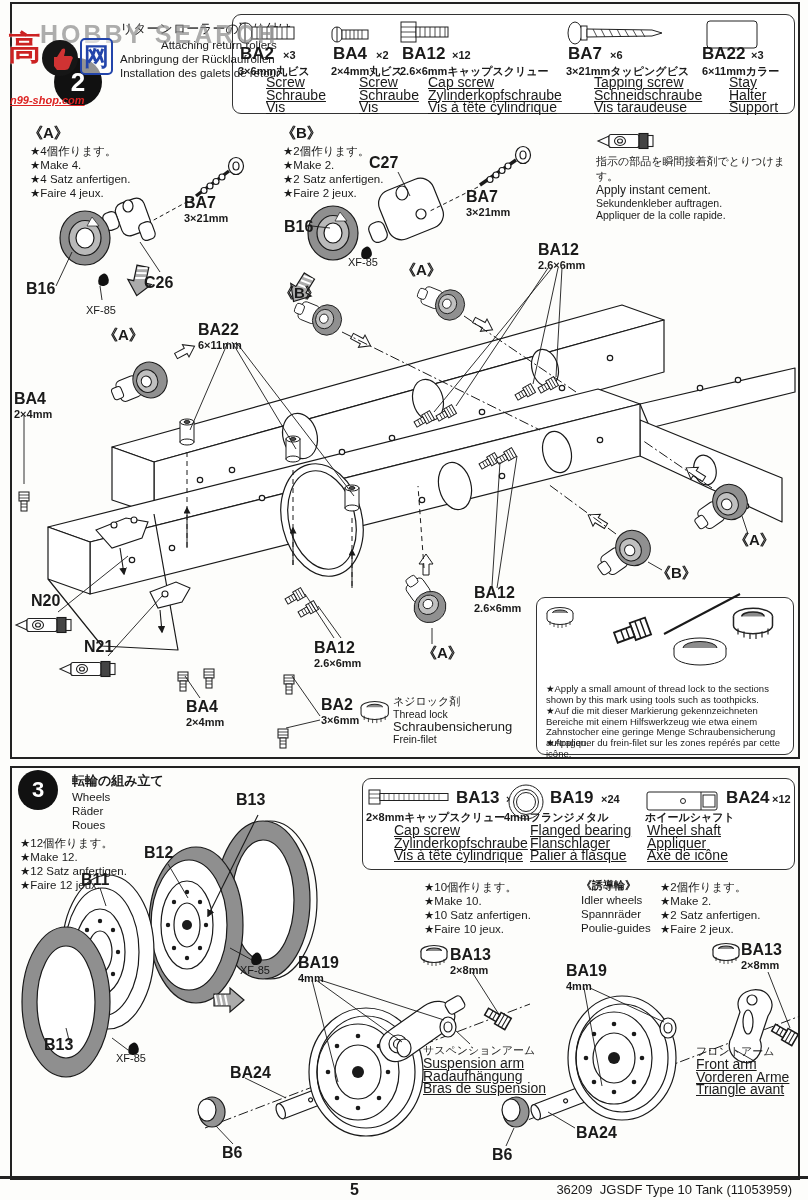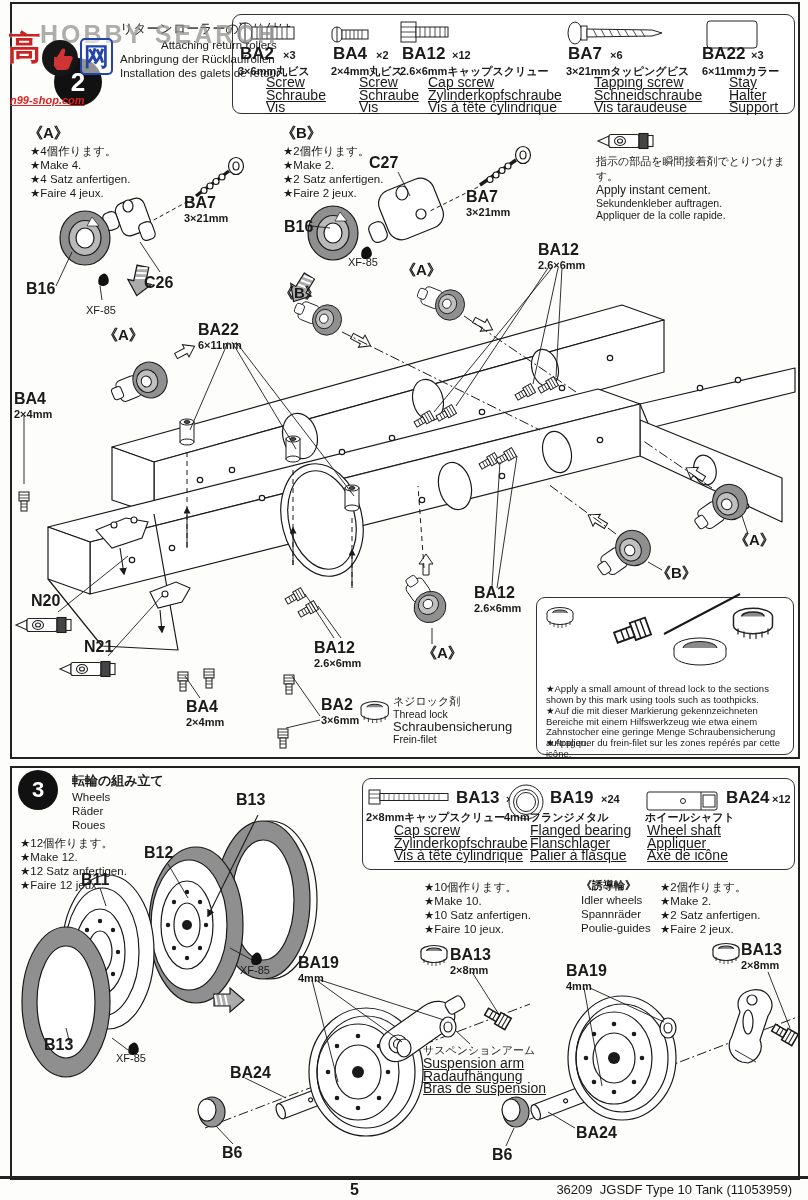--- a/index.html
+++ b/index.html
@@ -639,20 +639,26 @@
       <div class="nm">Radaufhängung</div>
       <div class="nm">Bras de suspension</div>
     </div>
   <div class="abs code" style="left:230px;top:1064px">BA24</div>
   <div class="abs code" style="left:222px;top:1144px">B6</div>
 
   <div class="abs code" style="left:566px;top:962px">BA19</div>
   <div class="abs sz" style="left:566px;top:980px">4mm</div>
   <div class="abs code" style="left:741px;top:941px">BA13</div>
   <div class="abs sz" style="left:741px;top:959px">2×8mm</div>
+  <div class="abs" style="left:696px;top:1044px">
+    <div class="jp" style="line-height:14px">フロントアーム</div>
+    <div class="nm">Front arm</div>
+      <div class="nm">Vorderen Arme</div>
+      <div class="nm">Triangle avant</div>
+    </div>
   <div class="abs code" style="left:576px;top:1124px">BA24</div>
   <div class="abs code" style="left:492px;top:1146px">B6</div>
 
   <div class="abs" style="left:350px;top:1181px;font-size:16px;font-weight:700">5</div>
   <div class="abs" style="left:420px;top:1182px;width:372px;text-align:right;font-size:13px;white-space:pre">36209  JGSDF Type 10 Tank (11053959)</div>
 
   <div class="wm" style="left:40px;top:20px;font-size:25px;font-weight:700;letter-spacing:3px;color:#8f8f8f;opacity:.72">HOBBY SEARCH</div>
   <div class="wm" style="left:8px;top:26px;font-size:33px;font-weight:700;color:#cc2222;text-shadow:0 0 2px #fff">高</div>
   <svg class="wm" style="left:40px;top:38px" width="40" height="40">
     <circle cx="20" cy="20" r="18" fill="#161616"></circle>

